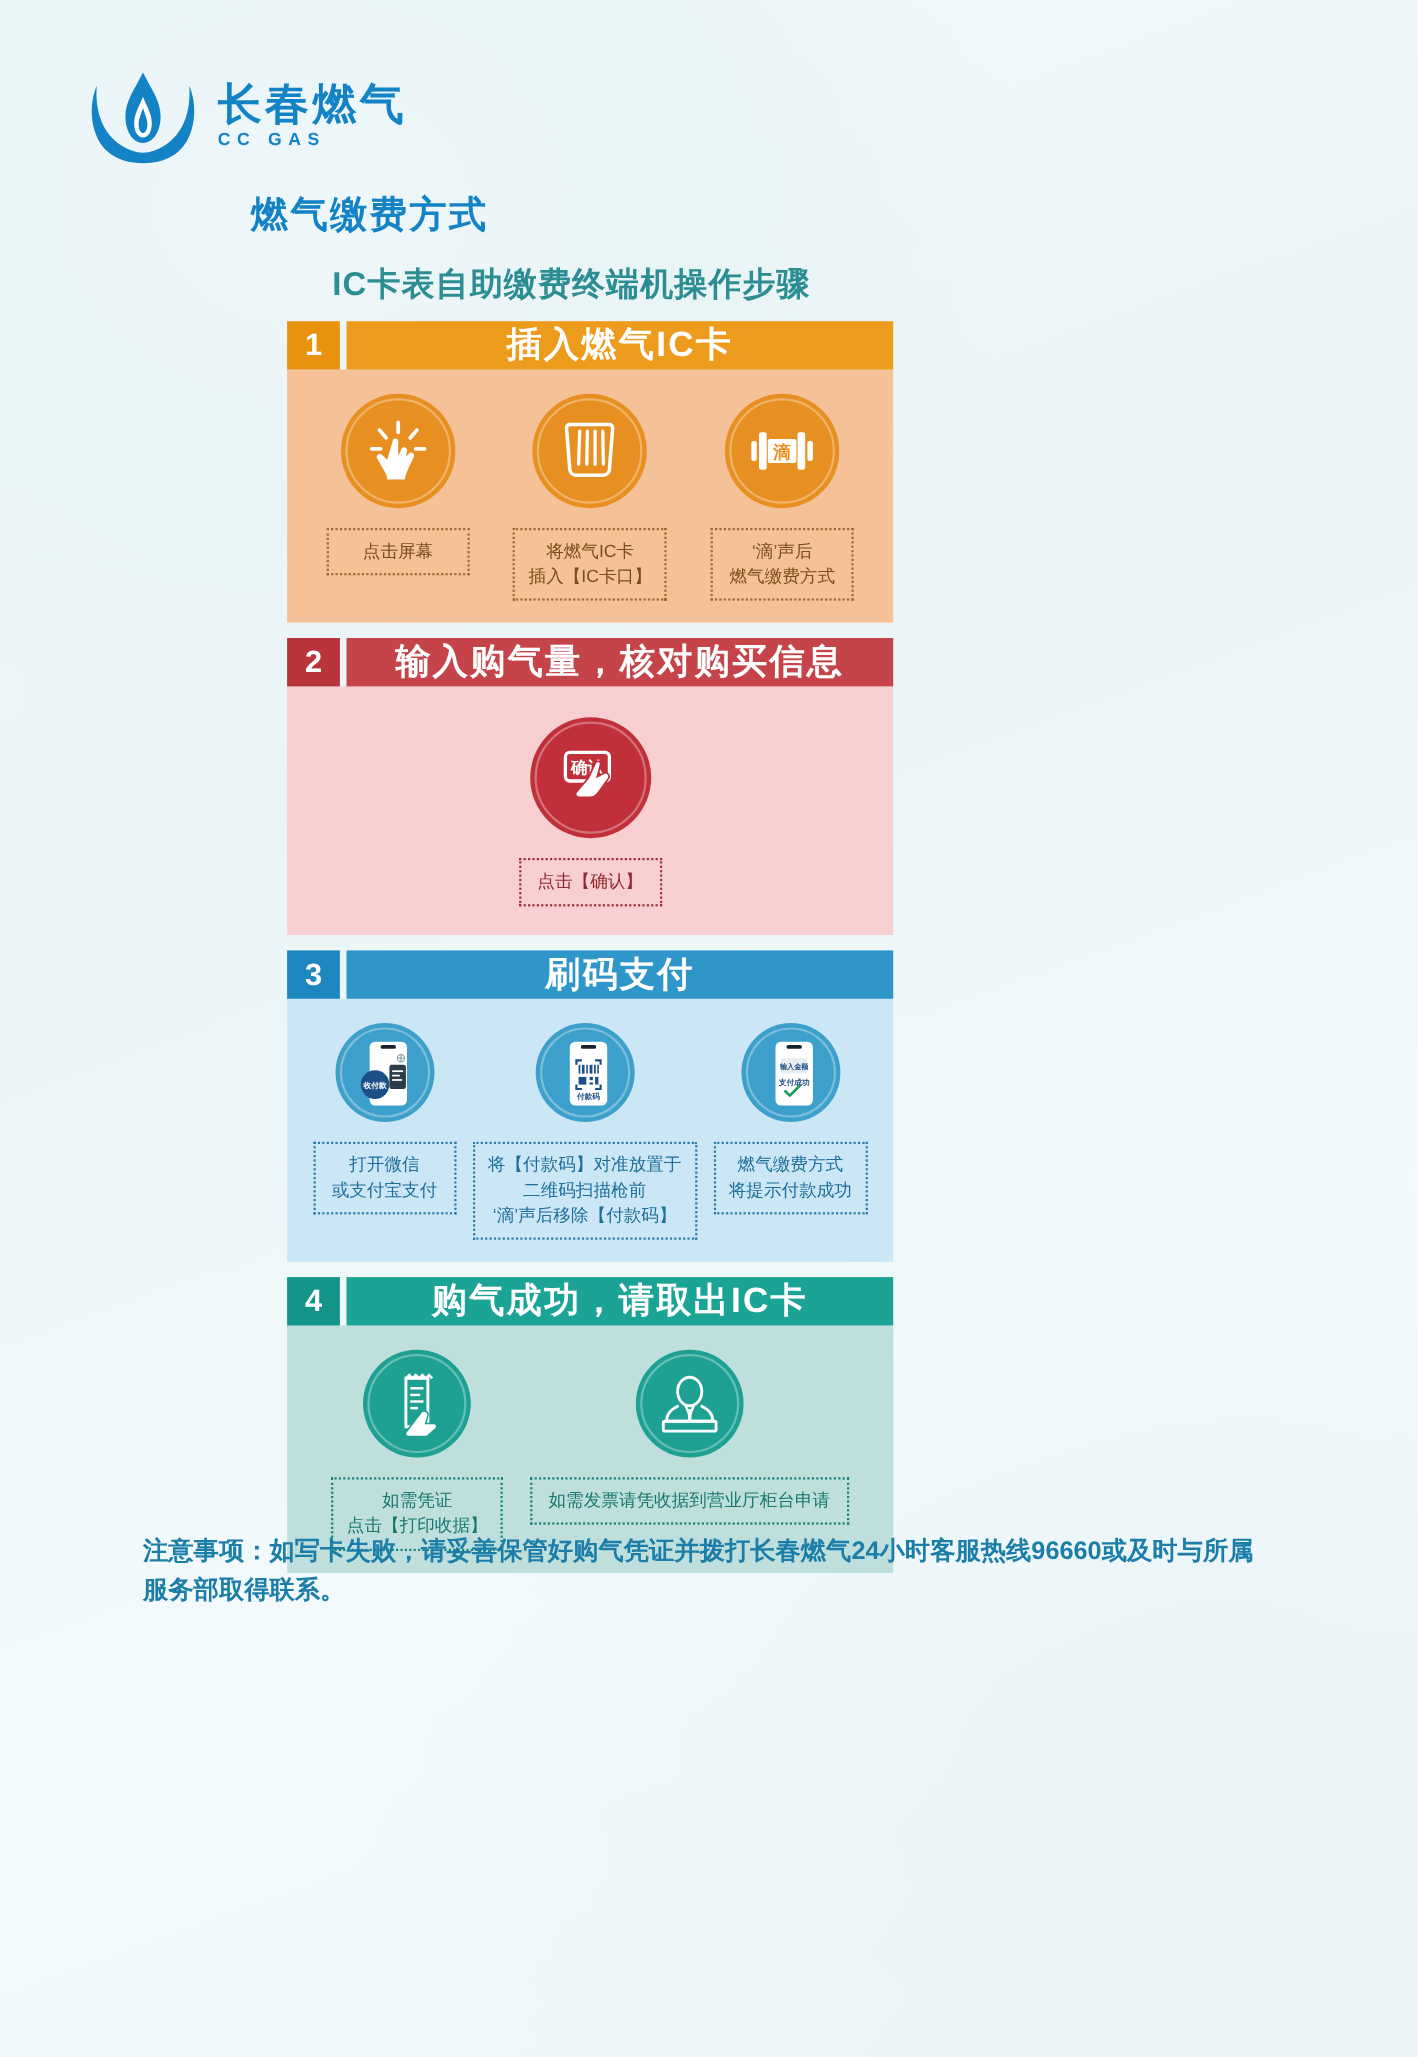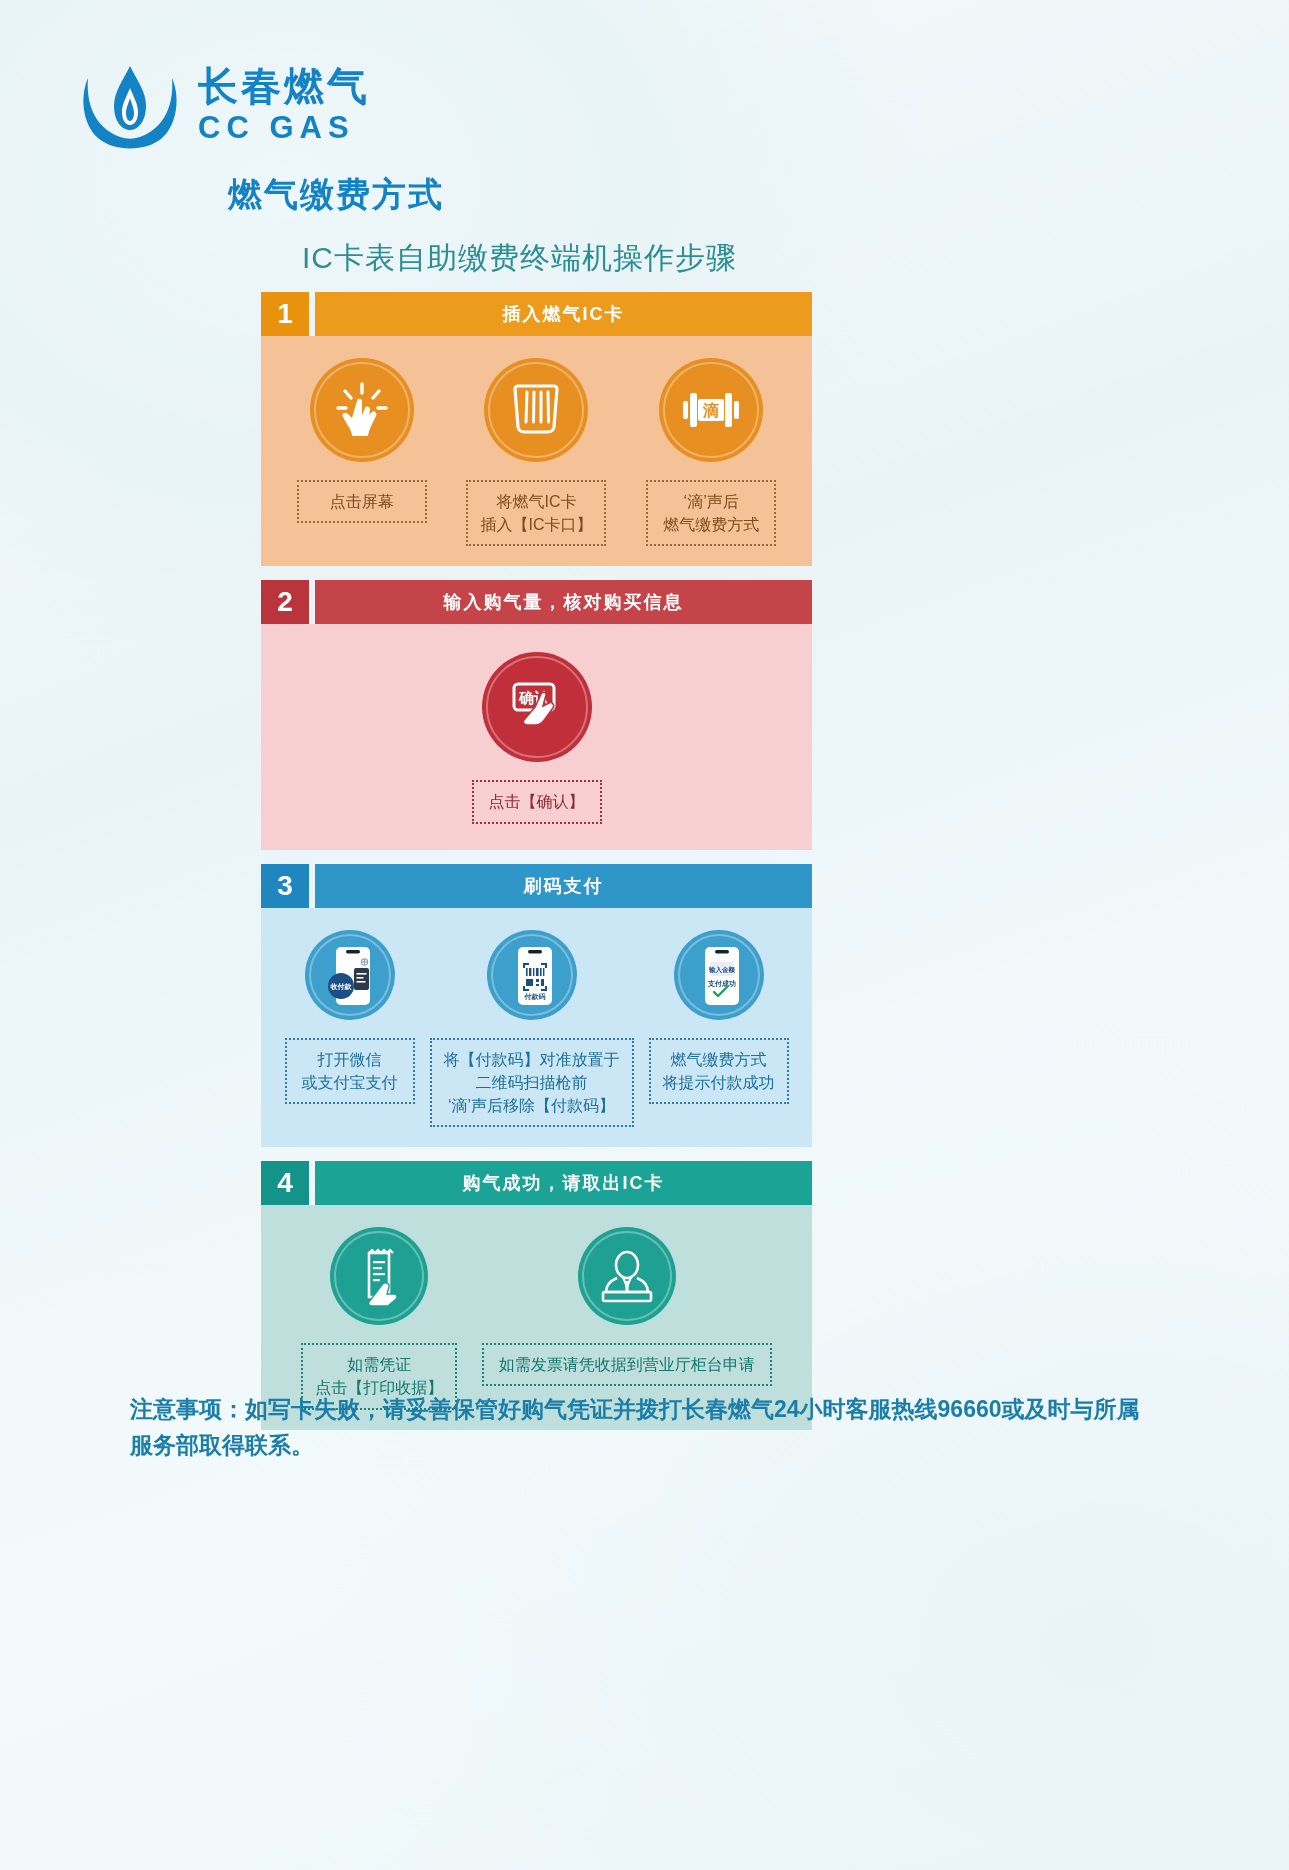--- a/index.html
+++ b/index.html
@@ -24,33 +24,33 @@
     position: absolute; left: 78px; top: 58px;
     display: flex; align-items: center; gap: 16px;
   }
   .logo-mark { width: 104px; height: 96px; display: block; }
   .logo-text { display: flex; flex-direction: column; align-items: flex-start; }
   .logo-cn {
     font-size: 40px; font-weight: 700; color: #1383c6;
     letter-spacing: 3px; line-height: 1.05;
   }
   .logo-en {
-    font-size: 31px; font-weight: 700; color: #1383c6;
+    font-size: 16px; font-weight: 700; color: #1383c6;
     letter-spacing: 6px; line-height: 1.25; margin-top: 2px;
   }
 
   
   .main-title {
     position: absolute; left: 228px; top: 172px;
     font-size: 34px; font-weight: 700; color: #1383c6;
     letter-spacing: 2px;
   }
   .sub-title {
     position: absolute; left: 302px; top: 238px;
-    font-size: 30px; font-weight: 400; color: #2c8d92;
+    font-size: 30px; font-weight: 700; color: #2c8d92;
     letter-spacing: 1px;
   }
 
   
   .steps {
     position: absolute; left: 261px; top: 292px;
     width: 551px;
   }
 
   .step { margin-bottom: 14px; }
@@ -58,21 +58,21 @@
   .step-head {
     display: flex; align-items: stretch;
     height: 44px; gap: 6px;
   }
   .step-num {
     width: 48px; display: flex; align-items: center; justify-content: center;
     color: #ffffff; font-size: 28px; font-weight: 700; line-height: 1;
   }
   .step-title {
     flex: 1; display: flex; align-items: center; justify-content: center;
-    color: #ffffff; font-size: 18px; font-weight: 700; letter-spacing: 2px;
+    color: #ffffff; font-size: 32px; font-weight: 700; letter-spacing: 2px;
   }
 
   .step-body {
     padding: 22px 16px 20px 16px;
     display: flex; justify-content: center; align-items: flex-start;
   }
   .cells { display: flex; width: 100%; justify-content: space-around; }
   .cell { display: flex; flex-direction: column; align-items: center; }
 
   .icon-circle {

